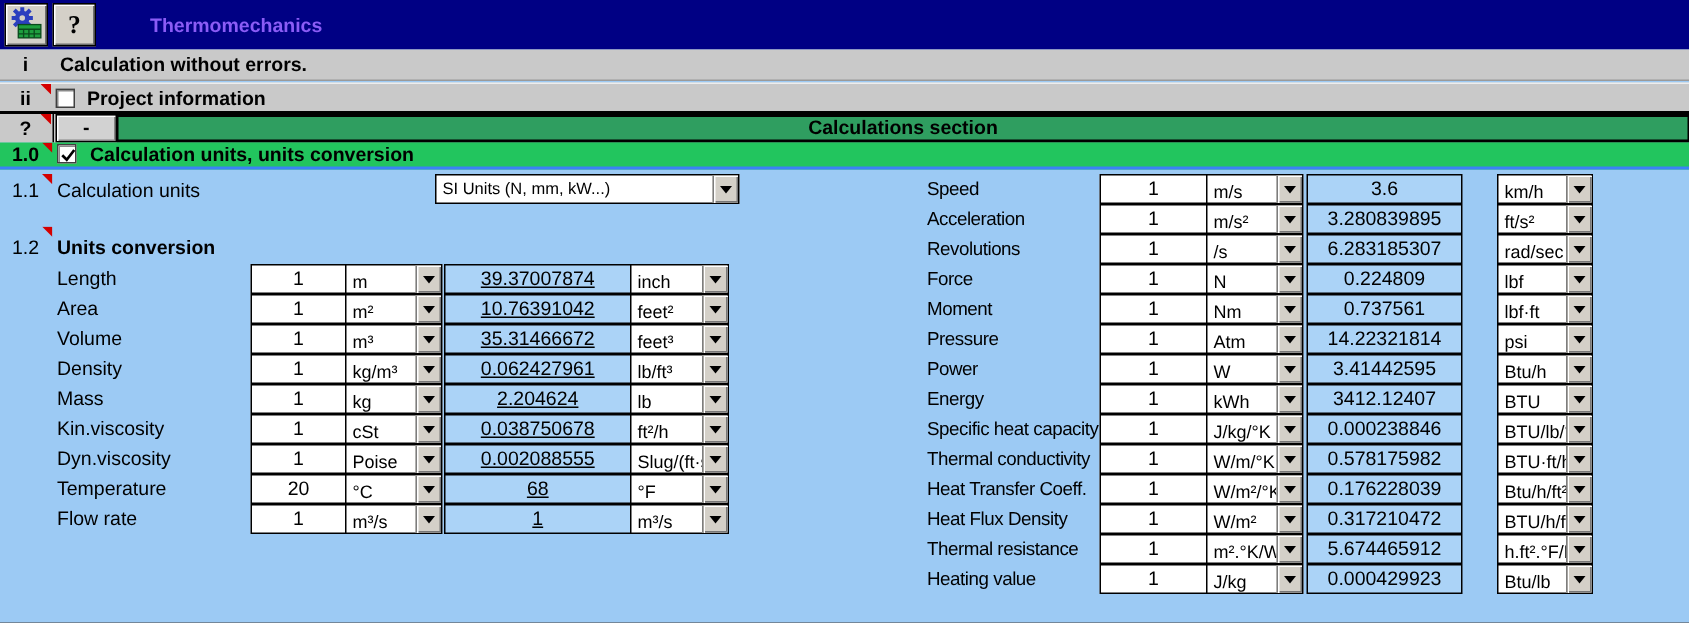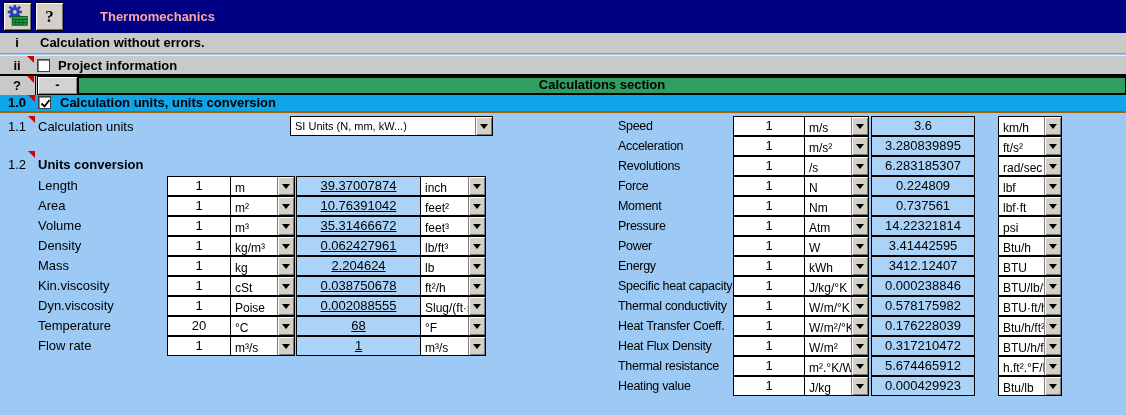--- a/index.html
+++ b/index.html
@@ -13,21 +13,21 @@
   
   .titlebar { position:absolute; left:0; top:0; width:1126px; height:33px; background:#000084; }
   .toolbtn {
     position:absolute; top:2px; width:29px; height:29px; background:#D4D0C8;
     border:1px solid #000; box-shadow: inset 1px 1px 0 #fff, inset -1px -1px 0 #6f6f6f;
     display:flex; align-items:center; justify-content:center; cursor:pointer;
   }
   .toolbtn.app { left:3px; }
   .toolbtn.help { left:35px; font-weight:bold; font-size:17px; font-family:"Liberation Serif",serif; }
   .apptitle { position:absolute; left:100px; top:0; height:33px; line-height:33px;
-    color:#fca5a5; font-weight:bold; font-size:13px; }
+    color:#8b5cf6; font-weight:bold; font-size:13px; }
   
   .grow { position:absolute; left:0; width:1126px; background:#C9C9C9; }
   .row-i  { top:33px; height:21px; border-bottom:1px solid #9a9a9a; }
   .row-ii { top:55px; height:19px; border-top:1px solid #ededed; }
   .row-q  { top:76px; height:19px; }
   .rowid { position:absolute; left:4px; top:0; width:26px; text-align:center;
     font-weight:bold; line-height:19px; }
   .row-i .rowid { line-height:20px; }
   .glabel { position:absolute; font-weight:bold; line-height:19px; }
   .row-i .glabel { left:40px; line-height:20px; }
@@ -44,21 +44,21 @@
   
   .minusbtn { position:absolute; left:37px; top:0; width:41px; height:19px;
     background:#D2D2D2; border:1px solid #000;
     box-shadow: inset 1px 1px 0 #fff, inset -1px -1px 0 #868686;
     text-align:center; line-height:16px; font-weight:bold; cursor:pointer; }
   .greenbar { position:absolute; left:78px; top:0; width:1048px; height:19px;
     background:#2F9E60; border:1px solid #000; border-top:2px solid #000; border-bottom:2px solid #000;
     text-align:center; line-height:14px; font-weight:bold; }
   
   .row-10 { position:absolute; left:0; top:95px; width:1126px; height:18px;
-    background:#0ea5e9; border-bottom:2px solid #a16207; }
+    background:#22c55e; border-bottom:2px solid #3b82f6; }
   .row-10 .rowid { left:2px; width:30px; line-height:16px; }
   .row-10 .glabel { left:60px; line-height:16px; }
   
   .secid { position:absolute; left:8px; width:26px; }
   .seclabel { position:absolute; left:38px; }
   .bold { font-weight:bold; }
   
   .field { position:absolute; height:20px; background:#fff; border:1px solid #000;
     text-align:center; line-height:18px; cursor:text; }
   .result { position:absolute; height:20px; background:#ABD3F7; border:1px solid #000;

